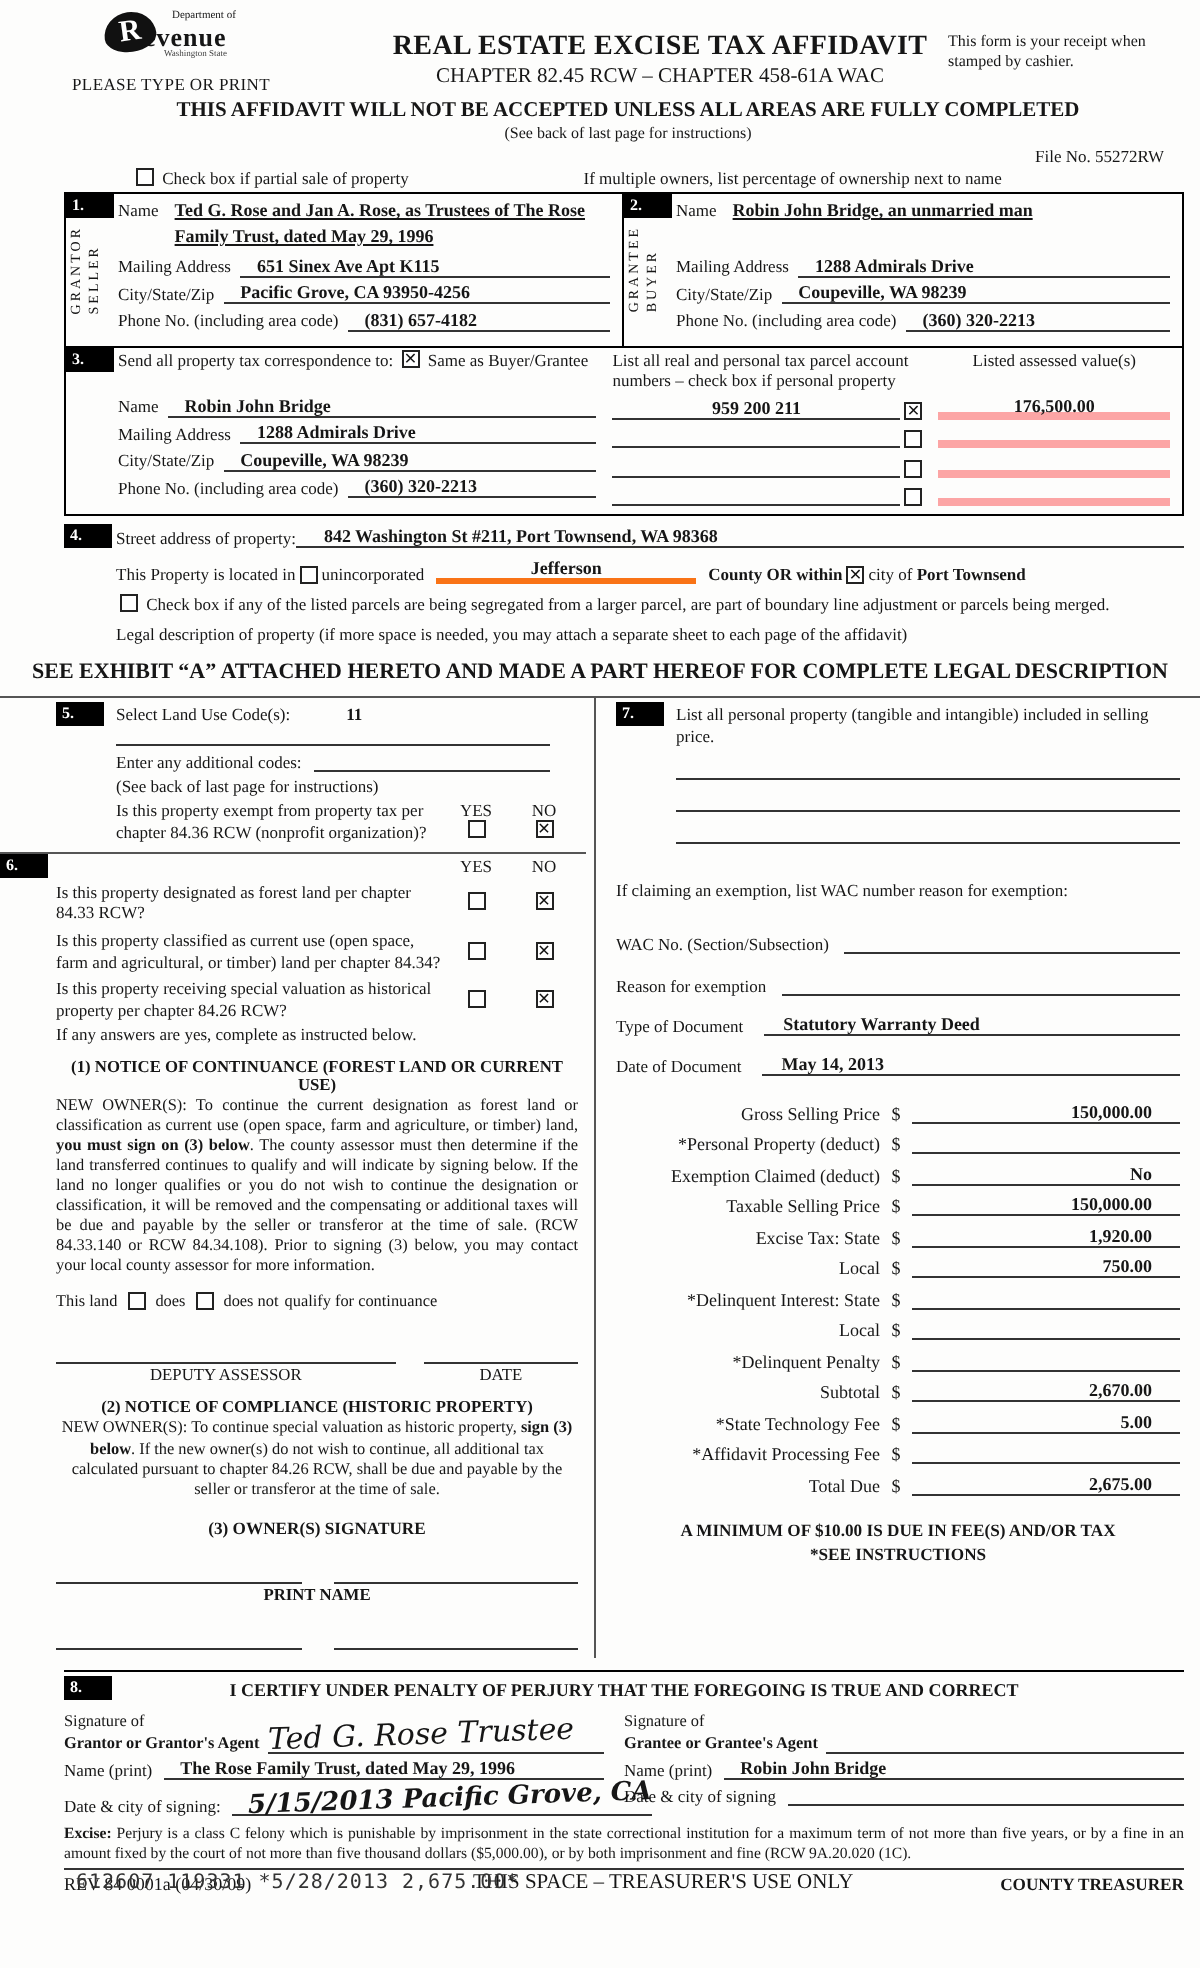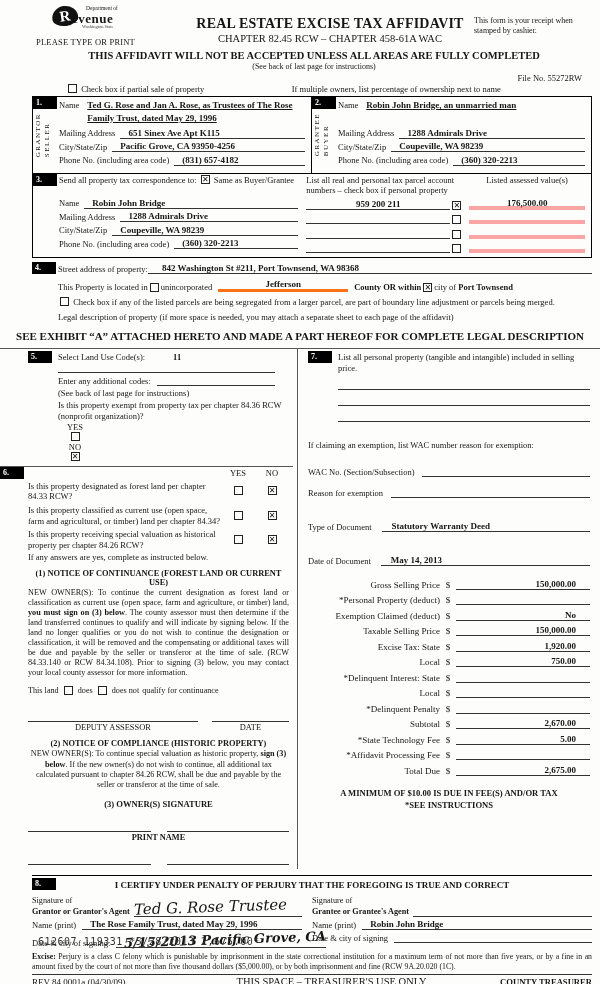--- a/index.html
+++ b/index.html
@@ -93,21 +93,21 @@
 
   .sec5 { position:relative; padding-left:32px; font-size:8.5px; }
   .sec5 .badge, .sec6 .badge { left:28px; } 
   .sec5 .badge { left:27px; }
   .luse { display:flex; padding-top:1px; }
   .luse .flabel { margin-left:28px; }
   .luse .val { font-weight:bold; margin-left:28px; }
   .luse-line { border-bottom:1px solid #333; margin:10px 10px 0 28px; }
   .addl { display:flex; margin-top:2px; align-items:flex-end; }
   .addl .fv { flex:1; margin-left:6px; }
-  .yesno-row { display:flex; margin-top:2px;flex-direction:column; }
+  .yesno-row { display:flex; margin-top:2px; }
   .yesno-row .qt { flex:1; line-height:1.25; }
   .yn { width:34px; text-align:center; flex-shrink:0; }
   .sec6 { position:relative; margin-top:4px; font-size:8.5px; border-top:1px solid #555;
           padding:1px 4px 0 28px; }
   .sec6 .badge { left:0; }
   .ynhead { display:flex; }
   .ynhead .sp { flex:1; }
   .qrow { display:flex; margin-top:3px; align-items:center; }
   .qrow .qt { flex:1; line-height:1.25; }
   .ifany { margin-top:2px; }
@@ -126,21 +126,21 @@
 
   .sec7 { position:relative; padding-left:30px; font-size:8.5px; }
   .sec7 .badge { left:0; }
   .sec7 .lbl { line-height:1.3; padding-top:1px; }
   .sec7 .blank { border-bottom:1px solid #333; height:14px; margin-top:2px; }
   .claiming { margin-top:18px; font-size:8.5px; }
   .wacrow { display:flex; margin-top:16px; font-size:8.5px; align-items:flex-end; }
   .wacrow .fv { flex:1; margin-left:8px; }
   .reasonrow { display:flex; margin-top:10px; font-size:8.5px; align-items:flex-end; }
   .reasonrow .fv { flex:1; margin-left:8px; }
-  .docrow { display:flex; margin-top:23px; font-size:8.5px; align-items:flex-end;justify-content:space-between; }
+  .docrow { display:flex; margin-top:9px; font-size:8.5px; align-items:flex-end;justify-content:space-between; }
   .docrow .fv { flex:1; margin-left:10px; font-weight:bold; font-size:9px; padding-left:10px; }
 
   .money { margin-top:8px; }
   .mrow { display:flex; align-items:flex-end; height:15.5px; font-size:9px; }
   .mlabel { width:132px; text-align:right; white-space:nowrap; }
   .mdollar { width:16px; text-align:center; }
   .mval { flex:1; border-bottom:1px solid #333; text-align:right; padding-right:14px;
           font-weight:bold; min-height:11px; }
   .minnote { text-align:center; font-weight:bold; font-size:8.6px; margin-top:12px; line-height:1.35; }
   .seeinstr { font-weight:normal; }

